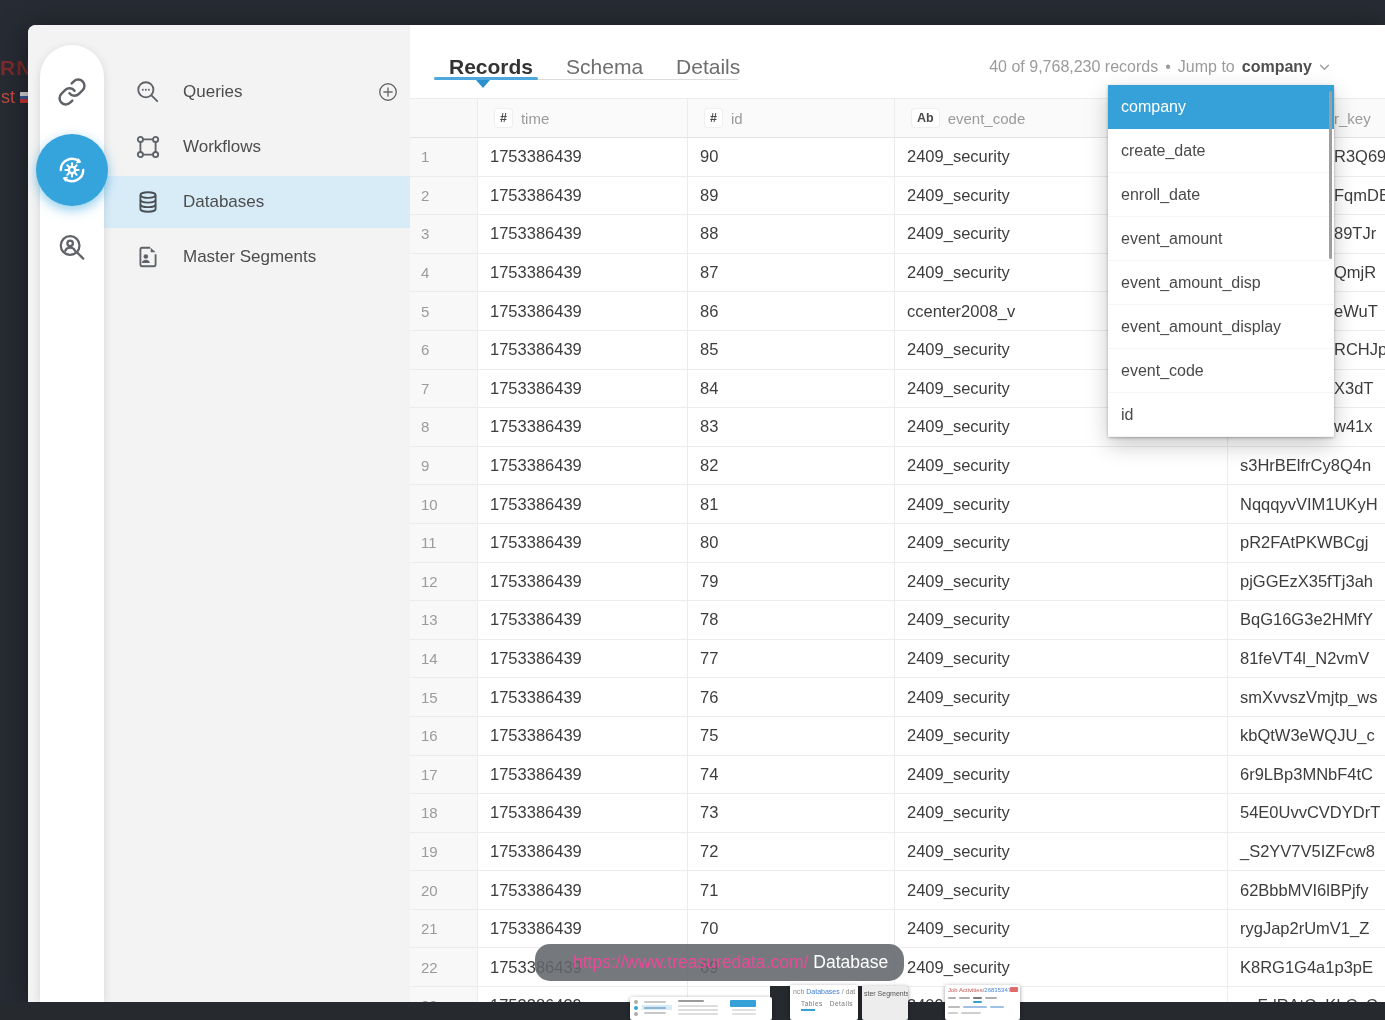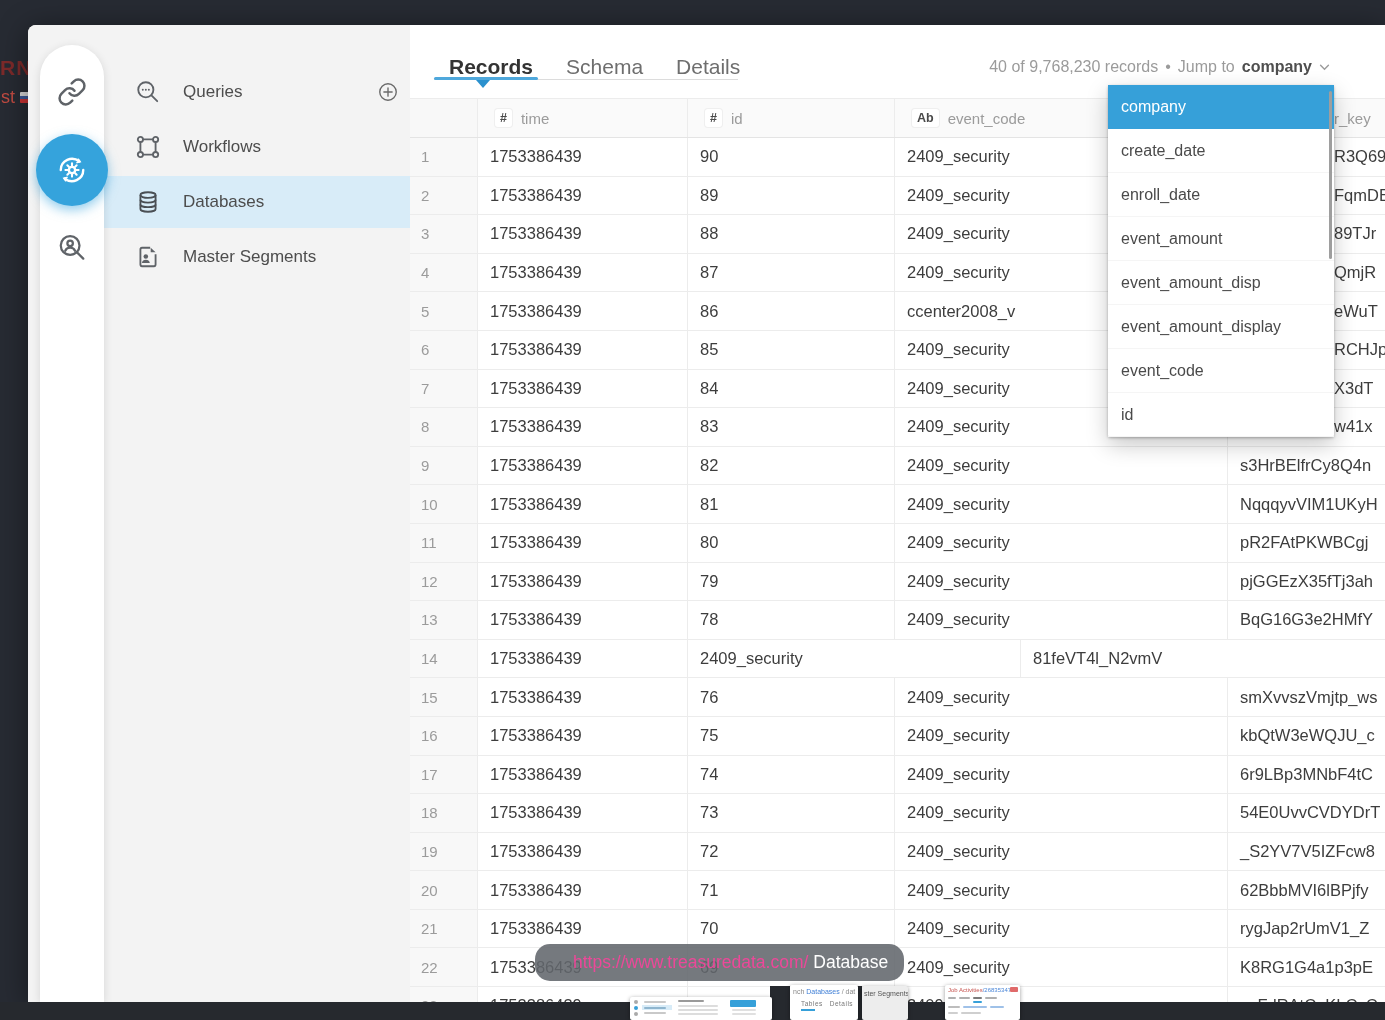--- a/index.html
+++ b/index.html
@@ -328,20 +328,21 @@
           <div class="trow">
             <div class="tcell col-num">13</div>
             <div class="tcell col-time">1753386439</div>
             <div class="tcell col-id">78</div>
             <div class="tcell col-event">2409_security</div>
             <div class="tcell col-key">BqG16G3e2HMfY</div>
           </div>
           <div class="trow">
             <div class="tcell col-num">14</div>
             <div class="tcell col-time">1753386439</div>
+            <div class="tcell col-id">77</div>
             <div class="tcell col-event">2409_security</div>
             <div class="tcell col-key">81feVT4l_N2vmV</div>
           </div>
           <div class="trow">
             <div class="tcell col-num">15</div>
             <div class="tcell col-time">1753386439</div>
             <div class="tcell col-id">76</div>
             <div class="tcell col-event">2409_security</div>
             <div class="tcell col-key">smXvvszVmjtp_ws</div>
           </div>

